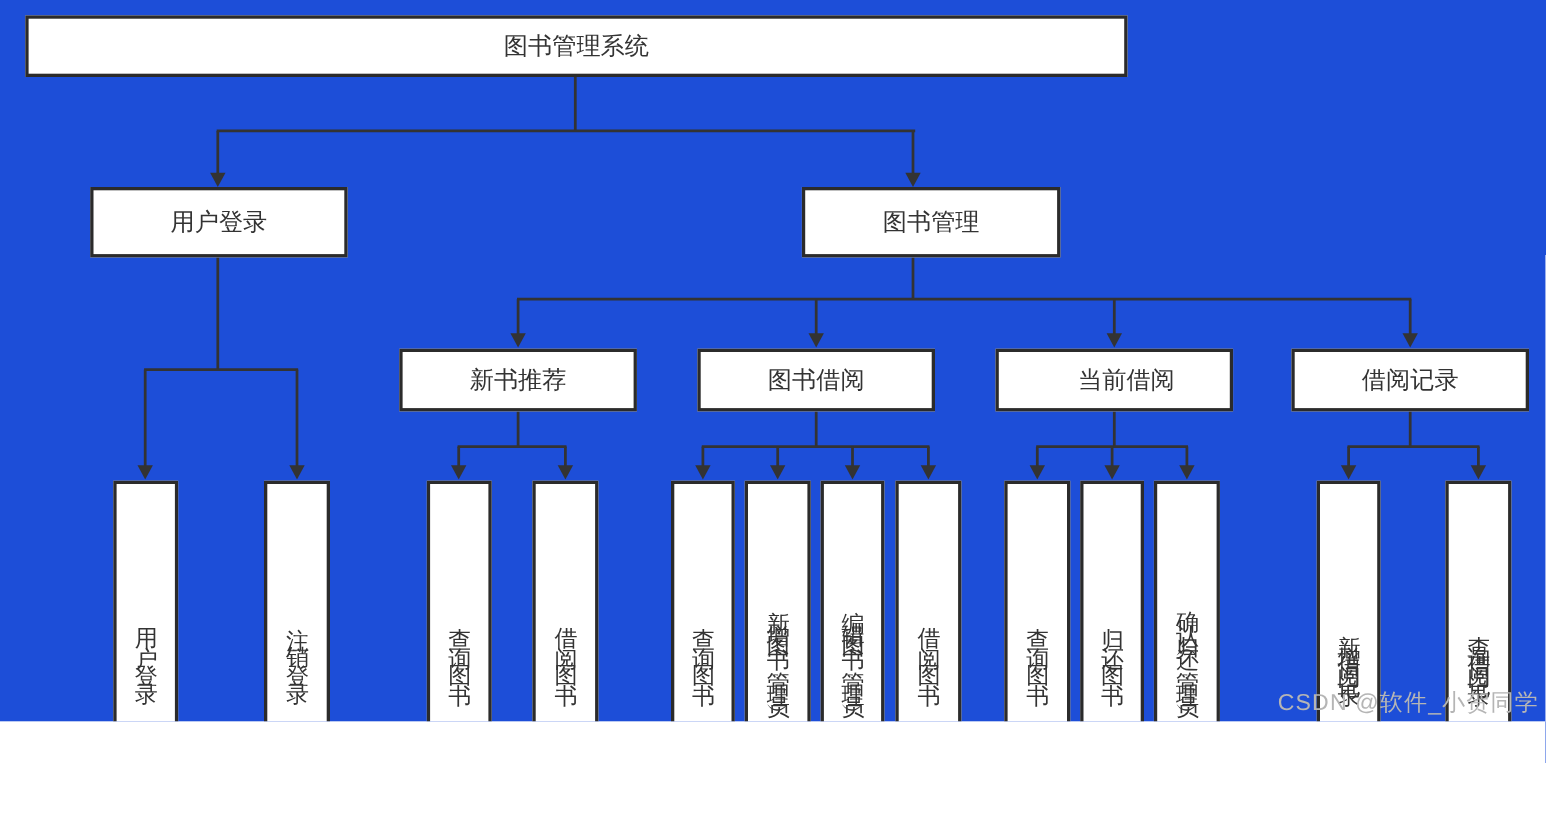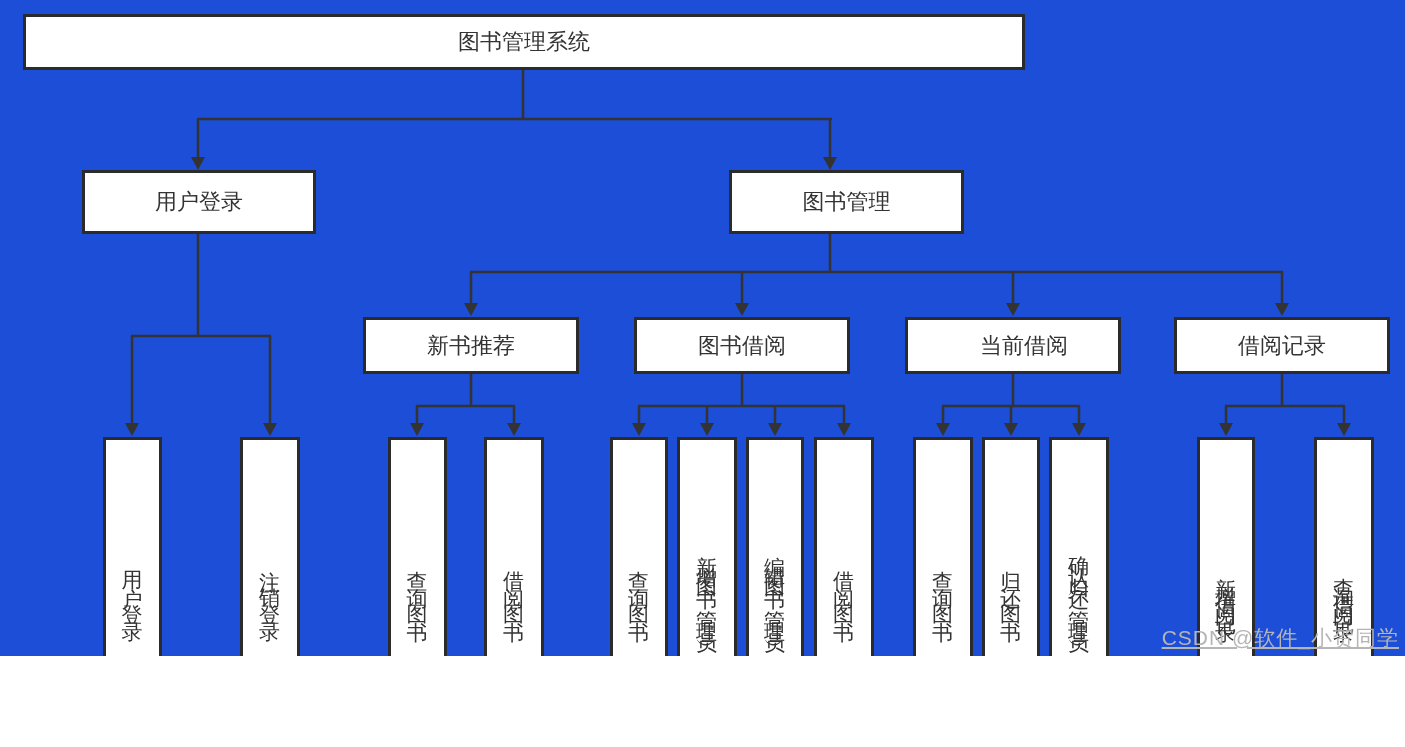--- a/index.html
+++ b/index.html
@@ -18,21 +18,21 @@
     color:#333333; font-size:22px; line-height:1; white-space:nowrap;
   }
   .leaf .vtext {
     writing-mode:vertical-rl; text-orientation:mixed;
     font-size:21px; letter-spacing:17px; color:#333333;
   }
   .leaf .vtext.mid   { letter-spacing:9px; }
   .leaf .vtext.tight { letter-spacing:11px; }
   .watermark {
     position:absolute; right:6px; bottom:4px; z-index:3;
-    font-size:21px; letter-spacing:1px; color:#b5b5b5;text-decoration:underline;
+    font-size:21px; letter-spacing:1px; color:#b5b5b5;
   }
 </style>
 </head>
 <body>
 
 <div class="canvas">
 
   <svg class="connector-layer" width="1405" height="747">
 
     <g>

